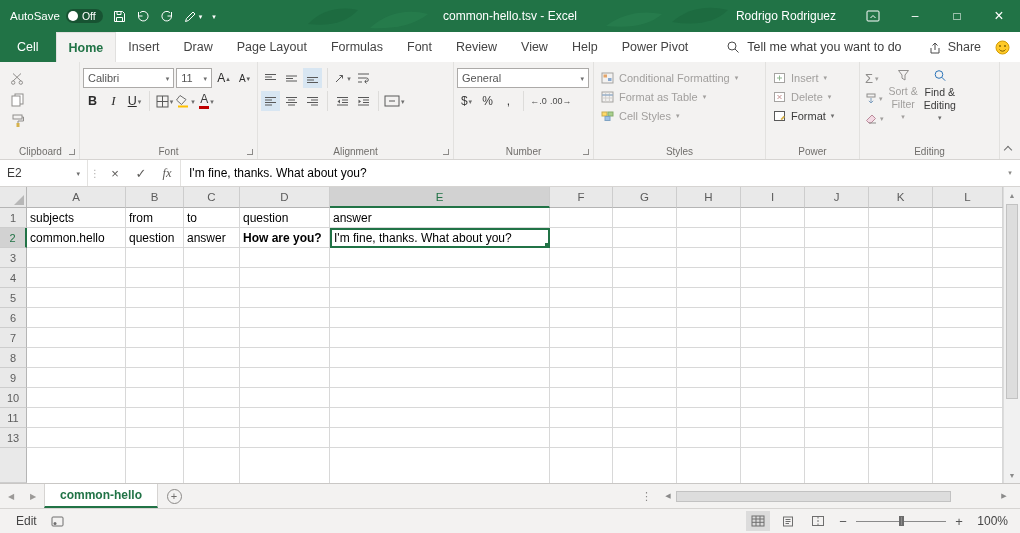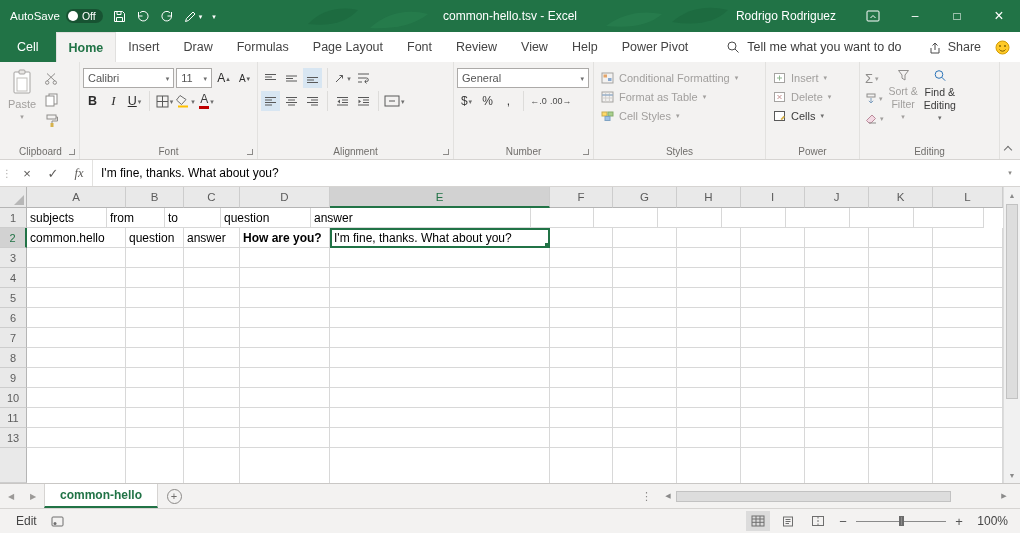--- a/index.html
+++ b/index.html
@@ -186,22 +186,22 @@
       <span class="tbtn">□</span>
       <span class="tbtn close">×</span>
     </div>
   </div>
 
   <div class="tabrow">
     <div class="ftab">Cell</div>
     <div class="rtab active">Home</div>
     <div class="rtab">Insert</div>
     <div class="rtab">Draw</div>
+    <div class="rtab">Page Layout</div>
     <div class="rtab">Formulas</div>
-    <div class="rtab">Page Layout</div>
     <div class="rtab">Font</div>
     <div class="rtab">Review</div>
     <div class="rtab">View</div>
     <div class="rtab">Help</div>
     <div class="rtab">Power Pivot</div>
     <div class="tellme">
       <svg width="14" height="14" viewBox="0 0 14 14">
           <circle cx="6" cy="6" r="4" stroke="#4a4a4a" fill="none"></circle>
           <path d="M9 9l3.5 3.5" stroke="#4a4a4a"></path>
         </svg>
@@ -222,29 +222,20 @@
           <circle cx="5" cy="6" r="0.9" fill="#7a5b00"></circle>
           <circle cx="10" cy="6" r="0.9" fill="#7a5b00"></circle>
           <path d="M4.5 9.5a3.5 3.5 0 0 0 6 0" stroke="#7a5b00" fill="none"></path>
         </svg>
     </div>
   </div>
 
   <div class="ribbon">
 
     <div class="rgroup" style="width:78px">
-      <div class="bigbtn">
-        <svg width="22" height="26" viewBox="0 0 22 26">
-            <rect x="3" y="3" width="16" height="21" rx="1" stroke="#a5a3a1" fill="#fdfdfd"></rect>
-            <rect x="8" y="1" width="6" height="4" rx="1" stroke="#a5a3a1" fill="#e8e6e4"></rect>
-            <rect x="6" y="9" width="10" height="13" stroke="#c0beba" fill="#fff"></rect>
-          </svg>
-        <span class="dis">Paste</span>
-        <span class="dd dis">▾</span>
-      </div>
       <div class="minicol">
         <span class="minibtn">
             <svg width="14" height="13" viewBox="0 0 14 13">
               <path d="M3 1.5L11 9M11 1.5L3 9" stroke="#8f8d8b"></path>
               <circle cx="3.2" cy="10.6" r="1.7" stroke="#8f8d8b" fill="none"></circle>
               <circle cx="10.8" cy="10.6" r="1.7" stroke="#8f8d8b" fill="none"></circle>
             </svg>
           </span>
         <span class="minibtn">
             <svg width="13" height="14" viewBox="0 0 13 14">
@@ -469,21 +460,21 @@
             <path d="M4.5 4l4 4M8.5 4l-4 4" stroke="#c49090"></path>
           </svg>
         <span class="dis">Delete</span>
         <span class="dd dis">▾</span>
       </div>
       <div class="srow">
         <svg width="13" height="12" viewBox="0 0 13 12">
             <rect x="1.5" y="1.5" width="10" height="9" stroke="#595959" fill="#fff"></rect>
             <path d="M7.5 9l3.2-3.2 1.3 1.3-3.2 3.2z" fill="#d6b24c"></path>
           </svg>
-        <span style="color:#3b3b3b">Cells</span>
+        <span style="color:#3b3b3b">Format</span>
         <span class="dd">▾</span>
       </div>
       <span class="rg-label">Power</span>
     </div>
 
     <div class="rgroup" style="width:140px">
       <div class="ed-col">
         <span class="ed-row">
             <span class="sigma">Σ</span>
             <span class="dd dis">▾</span>
@@ -519,20 +510,24 @@
         <span class="bb2" style="color:#3b3b3b"><span>Find &amp;</span><br><span>Editing</span></span>
         <span class="dd">▾</span>
       </div>
       <span class="rg-label">Editing</span>
     </div>
 
     <span class="collapse"></span>
   </div>
 
   <div class="fbar">
+    <div class="namebox">
+      <span>E2</span>
+      <span class="dd">▾</span>
+    </div>
     <span class="fsplit">⋮</span>
     <span class="fbtn">×</span>
     <span class="fbtn">✓</span>
     <span class="fbtn fx">fx</span>
     <div class="fcontent">I'm fine, thanks. What about you?</div>
     <span class="fexpand">▾</span>
   </div>
 
   <div class="gridarea">
     <div class="sheet">
@@ -547,21 +542,21 @@
           <div class="ch" style="width: 64px;">G</div>
           <div class="ch" style="width: 64px;">H</div>
           <div class="ch" style="width: 64px;">I</div>
           <div class="ch" style="width: 64px;">J</div>
           <div class="ch" style="width: 64px;">K</div>
           <div class="ch" style="width: 70px;">L</div>
         </div>
       <div class="grows">
           <div class="grow">
             <div class="rh">1</div>
-            <div class="cell" style="width: 80px;">subjects</div>
+            <div class="cell" style="width: 99px;">subjects</div>
             <div class="cell" style="width: 58px;">from</div>
             <div class="cell" style="width: 56px;">to</div>
             <div class="cell" style="width: 90px;">question</div>
             <div class="cell" style="width: 220px;">answer</div>
             <div class="cell" style="width: 63px;"></div>
             <div class="cell" style="width: 64px;"></div>
             <div class="cell" style="width: 64px;"></div>
             <div class="cell" style="width: 64px;"></div>
             <div class="cell" style="width: 64px;"></div>
             <div class="cell" style="width: 64px;"></div>

